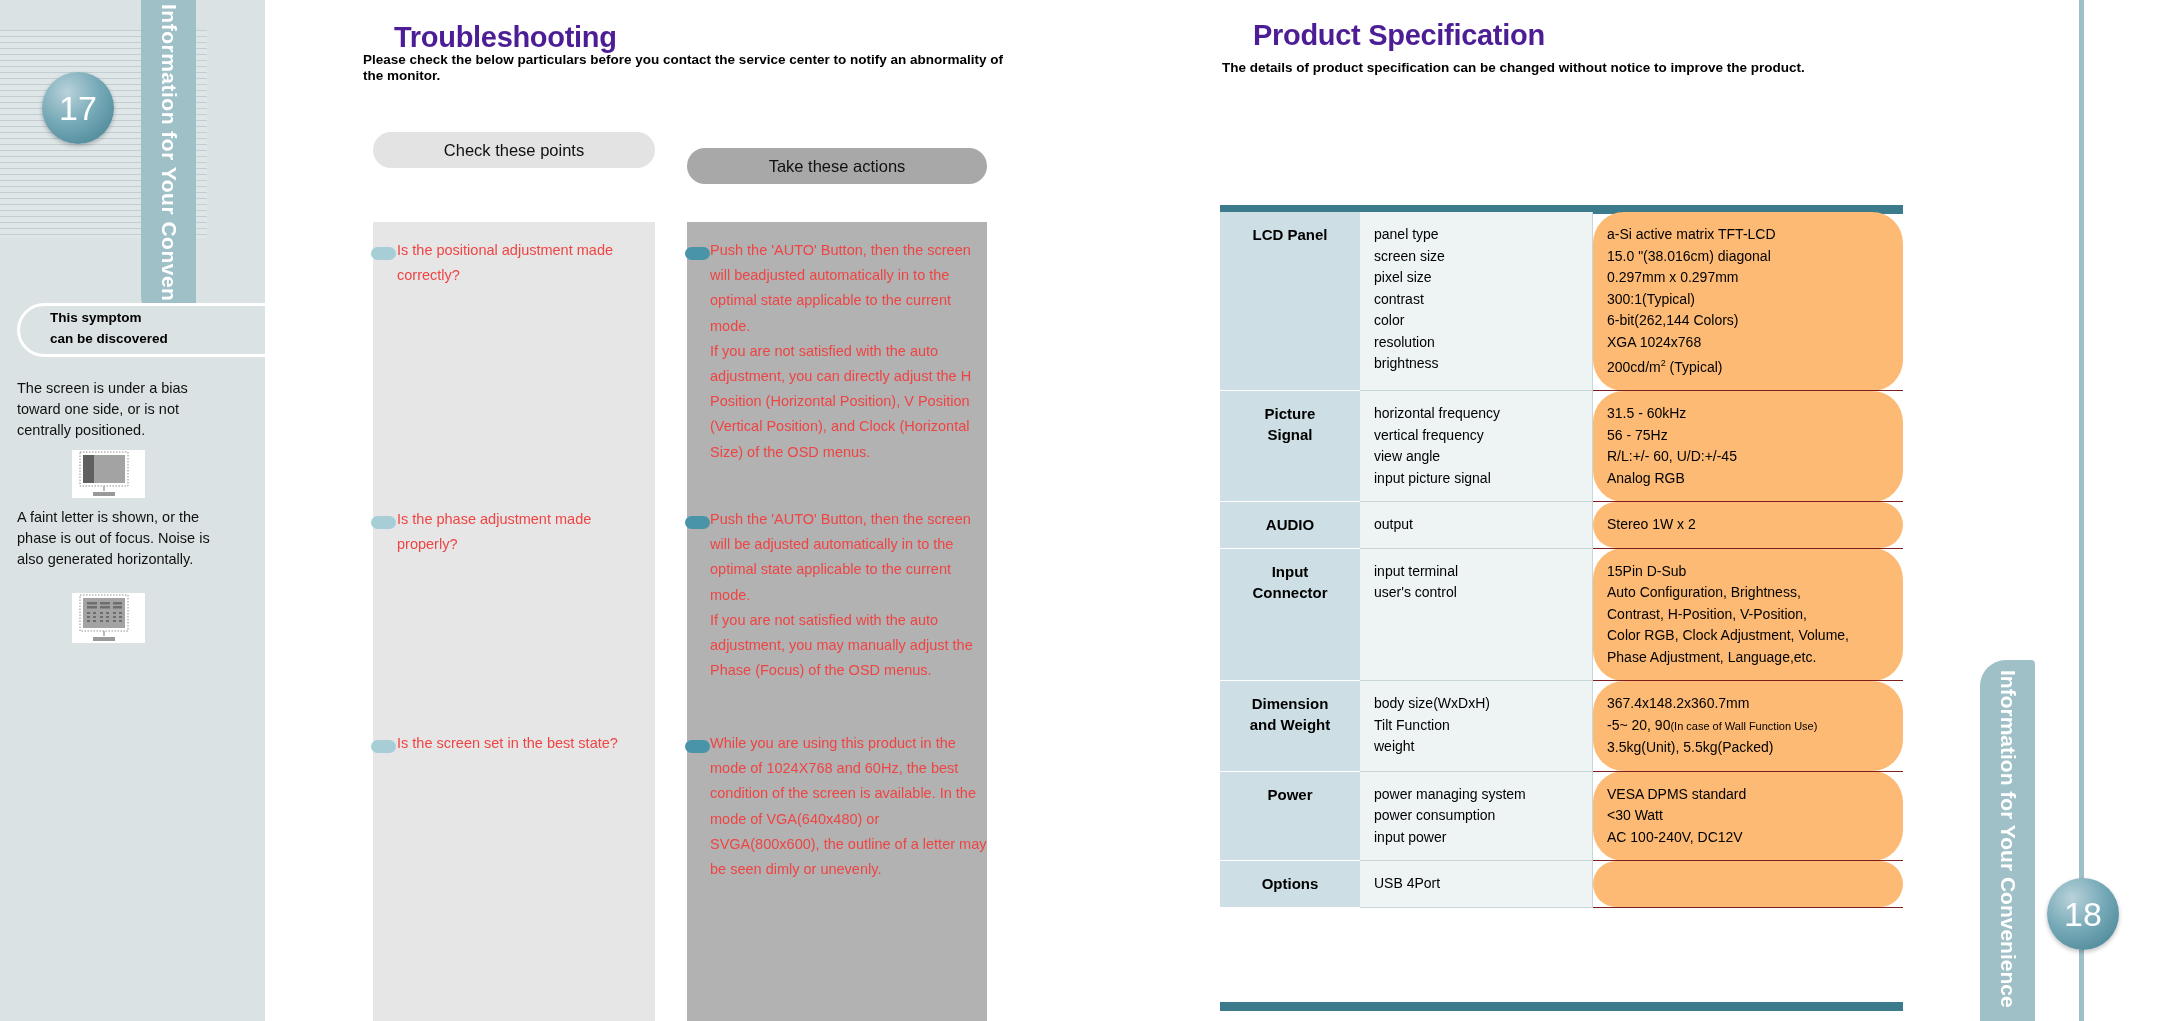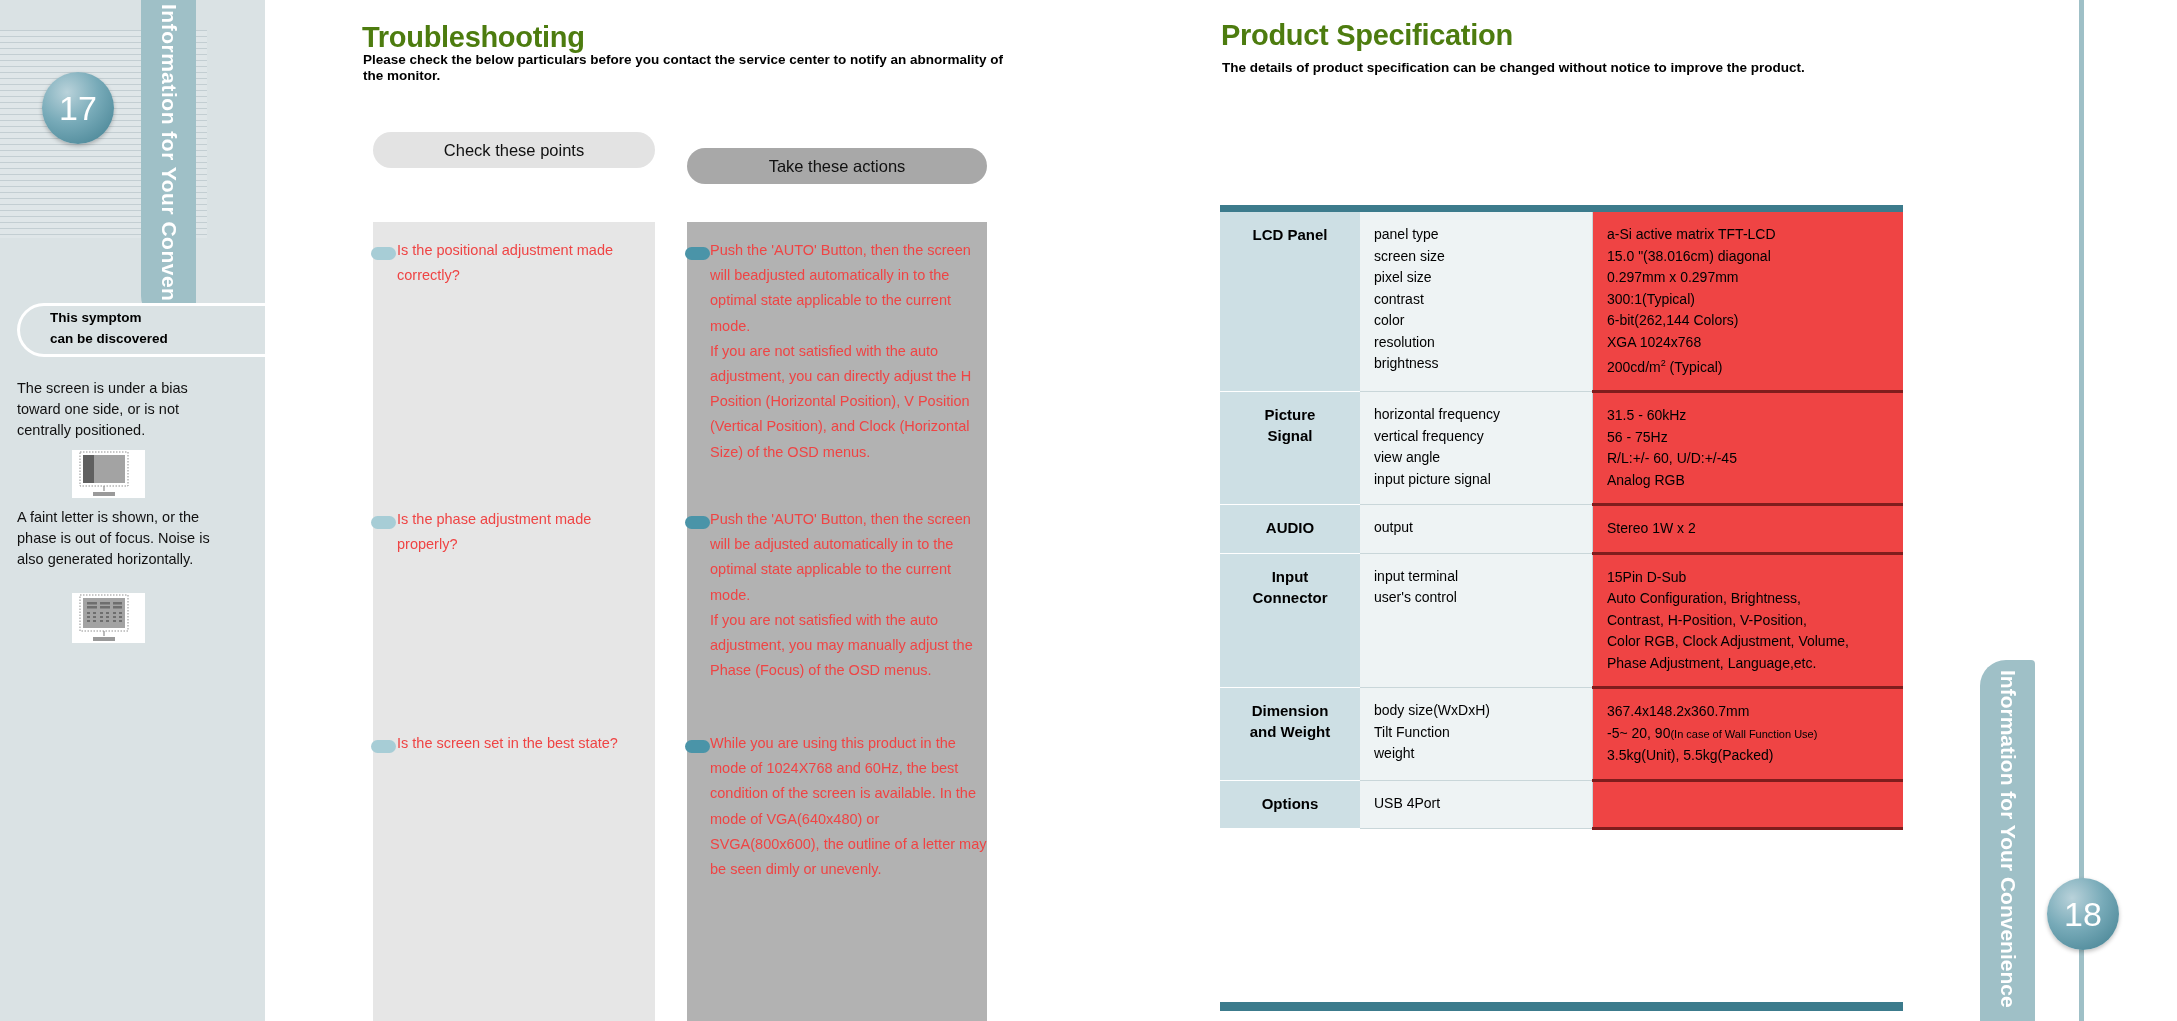--- a/index.html
+++ b/index.html
@@ -105,25 +105,26 @@
     width: 745px; height: 1021px;
     background: #ffffff;
   }
   #tsh-divider {
     position: absolute; left: 265px; top: 0;
     width: 5px; height: 1021px;
     background: #9fc0c7;
   }
   .section-title {
     position: absolute;
-    color: #4d7c0f;
+    color: #4c1d95;
     font-size: 29px;
     font-weight: bold;
     letter-spacing: -0.3px;
     font-family: "Liberation Sans", sans-serif;
+    margin-left: 32px;
   }
   .section-sub {
     position: absolute;
     font-size: 13.5px;
     font-weight: bold;
     line-height: 16px;
     color: #000;
   }
   #tsh-title { left: 362px; top: 2px; }
   #tsh-sub   { left: 363px; top: 52px; width: 660px; }
@@ -206,24 +207,25 @@
     padding-top: 12px !important;
     border-bottom: 1px solid #ffffff;
   }
   .spec-key {
     width: 218px;
     background: #eef3f4;
     padding: 12px 0 12px 14px !important;
     border-bottom: 1px solid #c9d6d9;
   }
   .spec-val {
-    background: #ef4444;
+    background: #fdba74;
     padding: 12px 0 12px 14px !important;
-    border-bottom: 3px solid #7f1d1d;
+    border-bottom: 1px solid #7f1d1d;
     border-left: 1px solid #c9d6d9;
+    border-radius: 31px;
   }
   .spec-key div, .spec-val div {
     line-height: 21.5px;
     white-space: nowrap;
     color: #000;
   }
   .small-note { font-size: 11px; }
   sup { font-size: 9px; }
 
   #right-tab {
@@ -448,20 +450,35 @@
         <div>Tilt Function</div>
         <div>weight</div>
       </td>
       <td class="spec-val">
         <div>367.4x148.2x360.7mm</div>
         <div>-5~ 20, 90<span class="small-note">(In case of Wall Function Use)</span></div>
         <div>3.5kg(Unit), 5.5kg(Packed)</div>
       </td>
     </tr>
 
+    <tr class="spec-row">
+      <td class="spec-cat">
+        <span>Power</span>
+      </td>
+      <td class="spec-key">
+        <div>power managing system</div>
+        <div>power consumption</div>
+        <div>input power</div>
+      </td>
+      <td class="spec-val">
+        <div>VESA DPMS standard</div>
+        <div> &lt;30 Watt</div>
+        <div>AC 100-240V, DC12V</div>
+      </td>
+    </tr>
 
     <tr class="spec-row">
       <td class="spec-cat">
         <span>Options</span>
       </td>
       <td class="spec-key">
         <div>USB 4Port</div>
       </td>
       <td class="spec-val">
         <div>&nbsp;</div>

